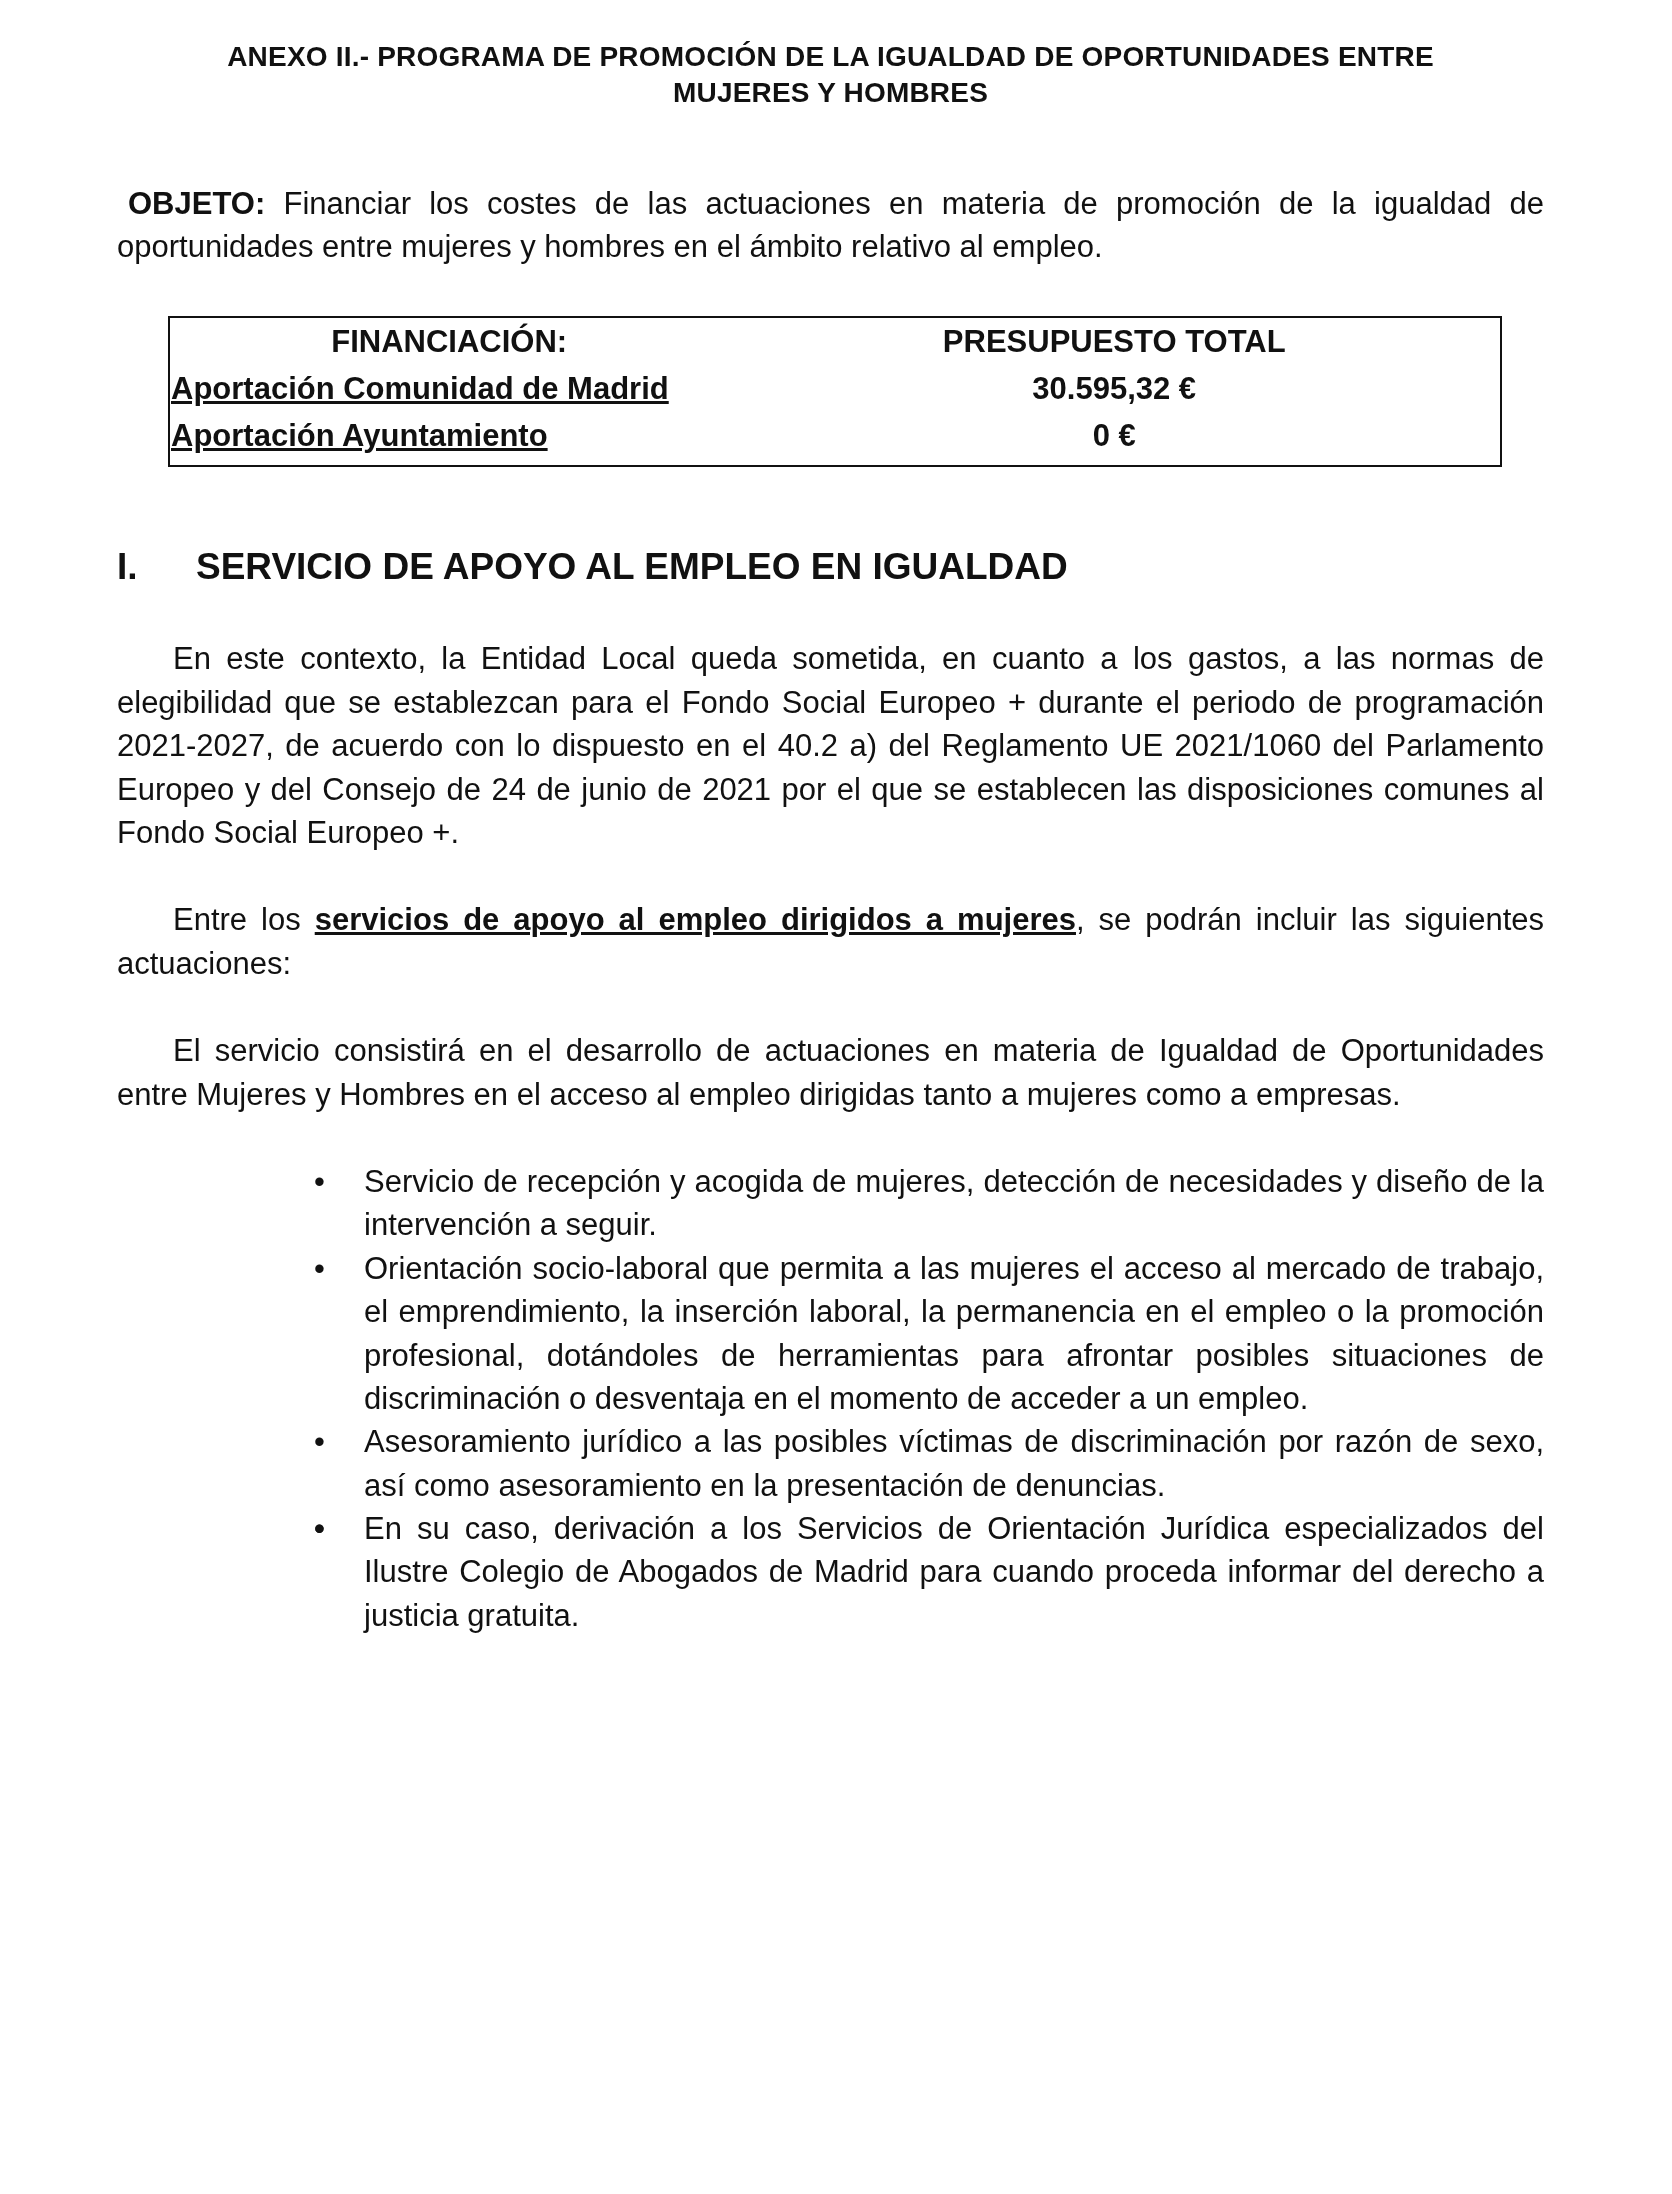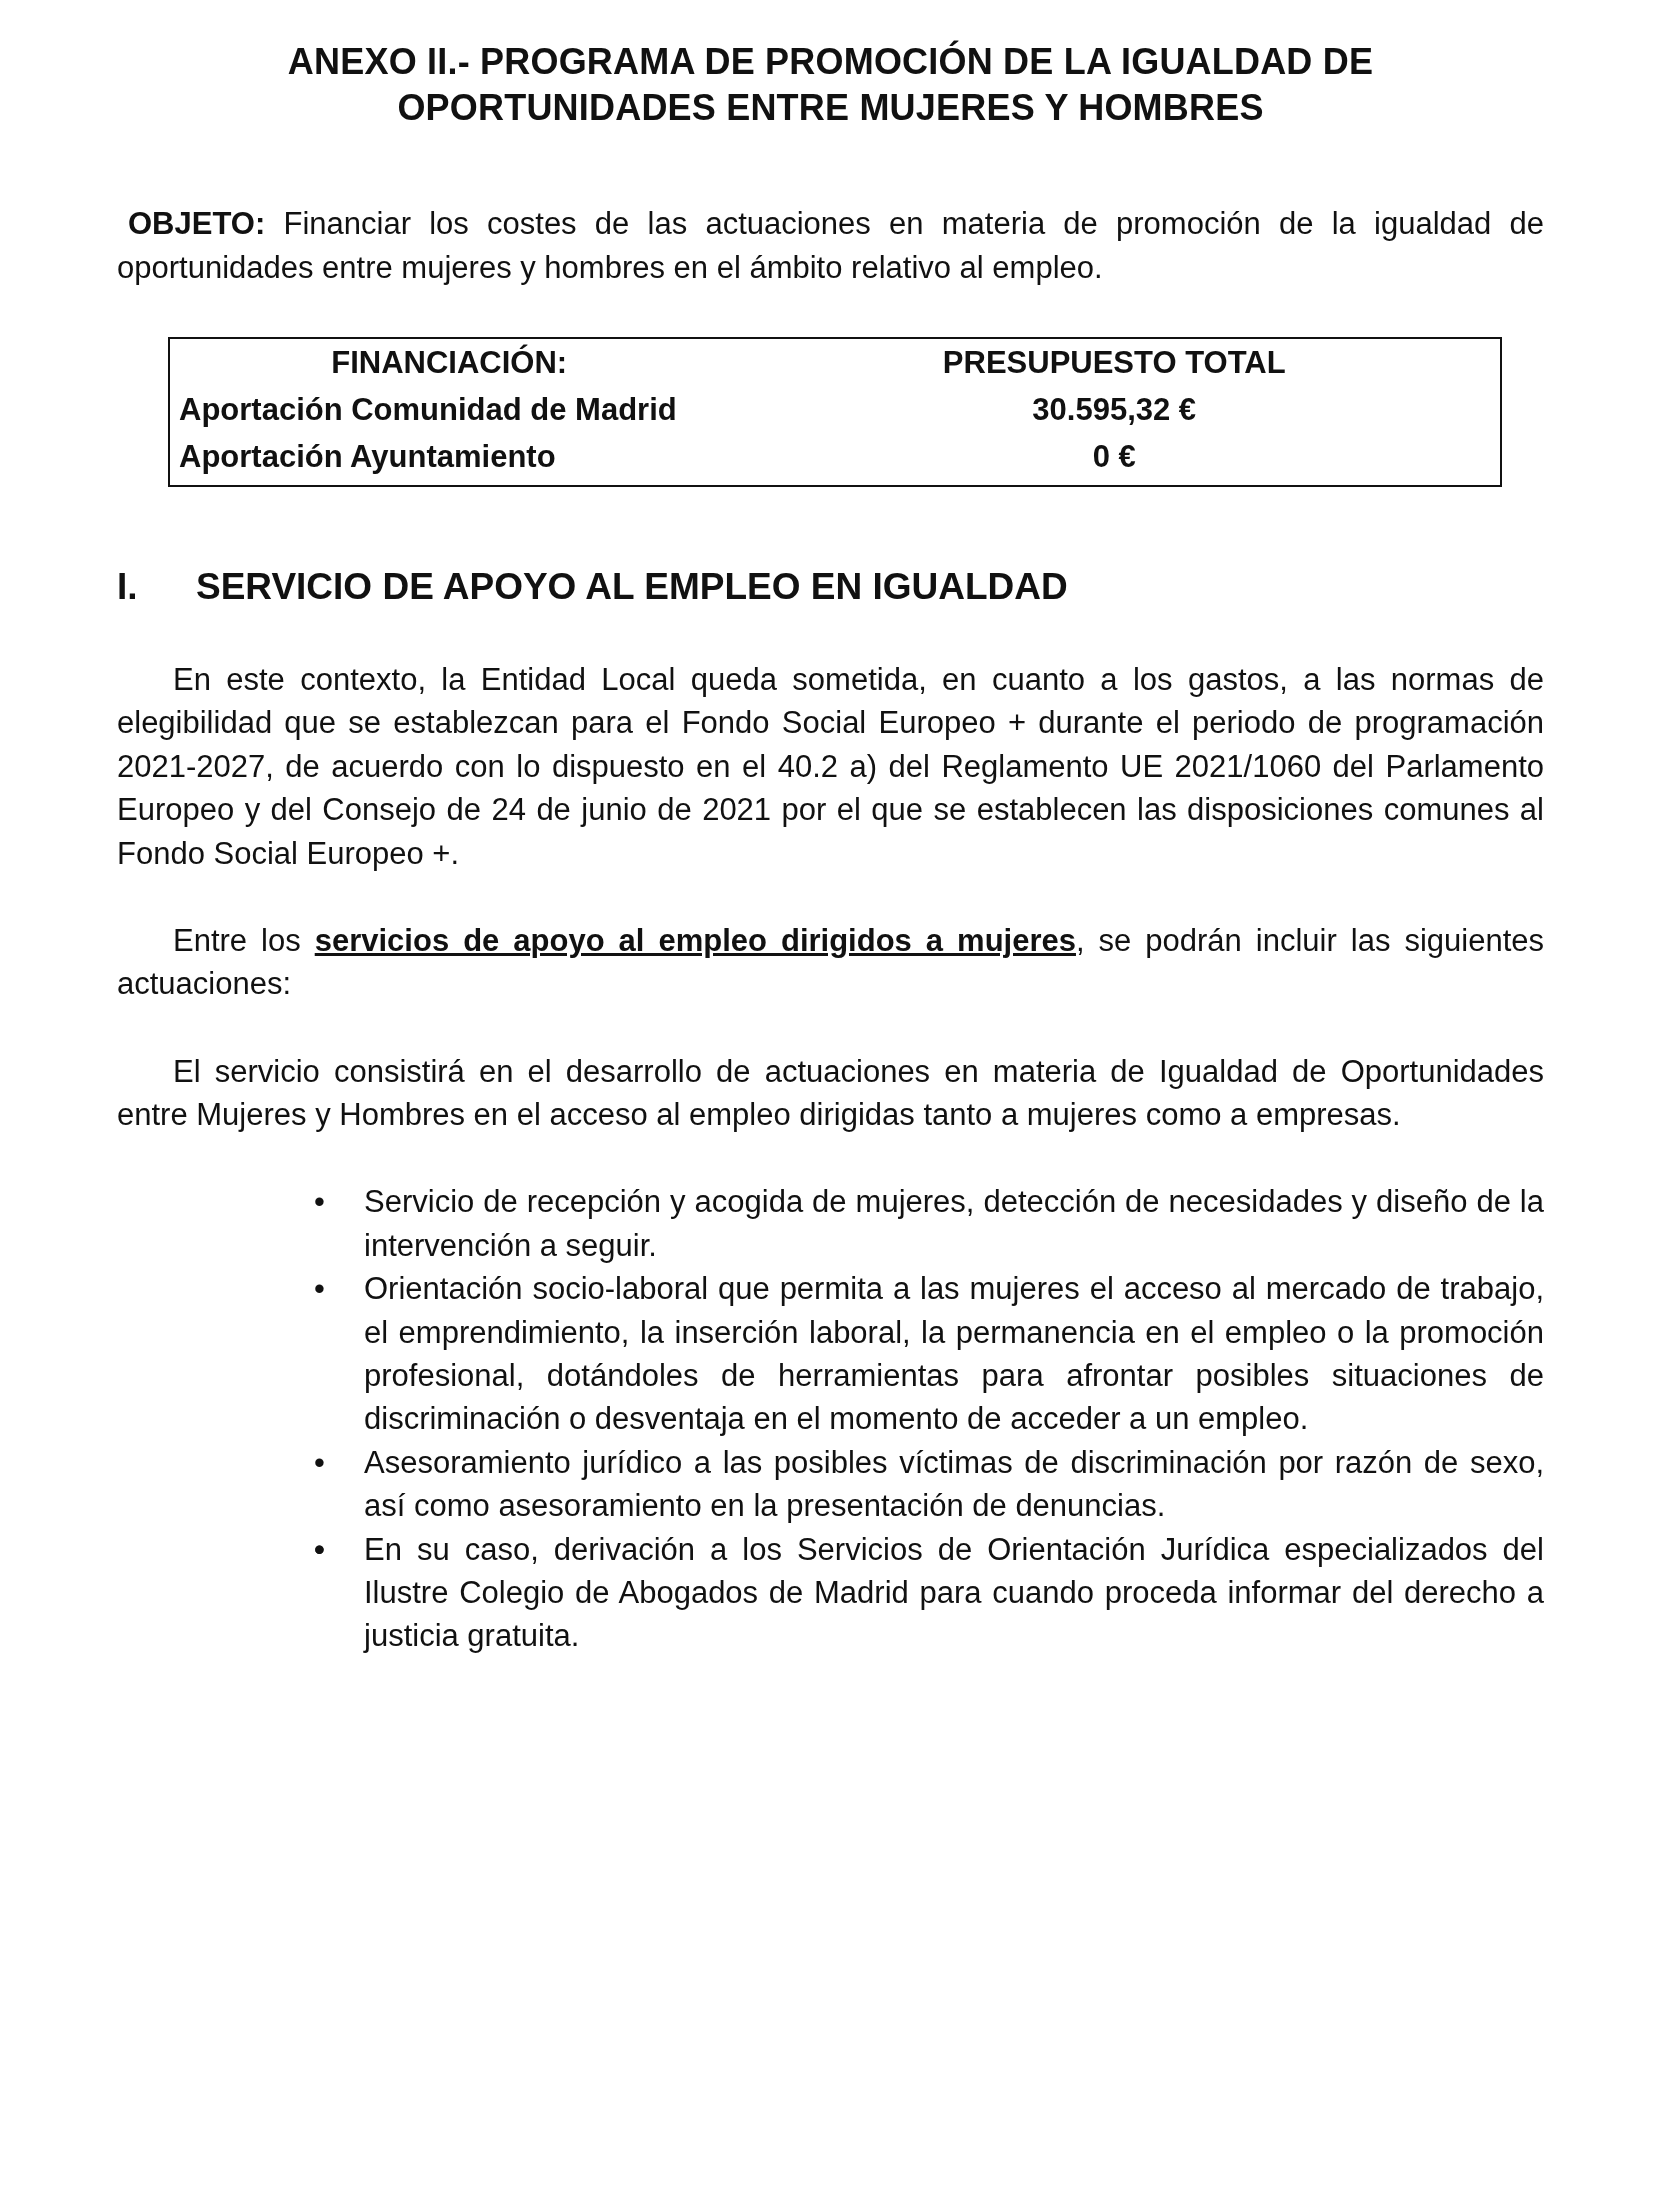--- a/index.html
+++ b/index.html
@@ -13,21 +13,21 @@
     height: 2194px;
     box-sizing: border-box;
     background: #ffffff;
     color: #111111;
     font-family: "Liberation Sans", sans-serif;
     font-size: 31px;
     line-height: 1.4;
     padding: 39px 128px 0 117px;
   }
   h1.doc-title {
-    font-size: 36px;
+    font-size: 28px;
     line-height: 1.28;
     font-weight: bold;
     text-align: center;
     margin: 0 auto 71px auto;
     max-width: 1290px;
     letter-spacing: 0.2px;
   }
   p.para {
     margin: 0 0 44px 0;
     text-align: justify;
@@ -52,21 +52,21 @@
     border: none;
     padding: 1.6px 7.8px;
     font-weight: bold;
     font-size: 31px;
     line-height: 1.42;
   }
   table.fin-table col.c1 { width: 42%; }
   table.fin-table col.c2 { width: 58%; }
   table.fin-table th.hl { text-align: center; }
   table.fin-table th.hr { }
-  table.fin-table td.lbl { text-align: left; padding-left: 9px; }
+  table.fin-table td.lbl { text-align: left; padding-left: 1px; text-decoration: underline; }
   table.fin-table td.val { text-align: center; }
   table.fin-table tbody tr:last-child td { padding-bottom: 6.2px; }
   h2.section-heading {
     font-size: 37px;
     font-weight: bold;
     margin: 74px 0 45px 0;
     display: flex;
     align-items: baseline;
   }
   h2.section-heading .num {

